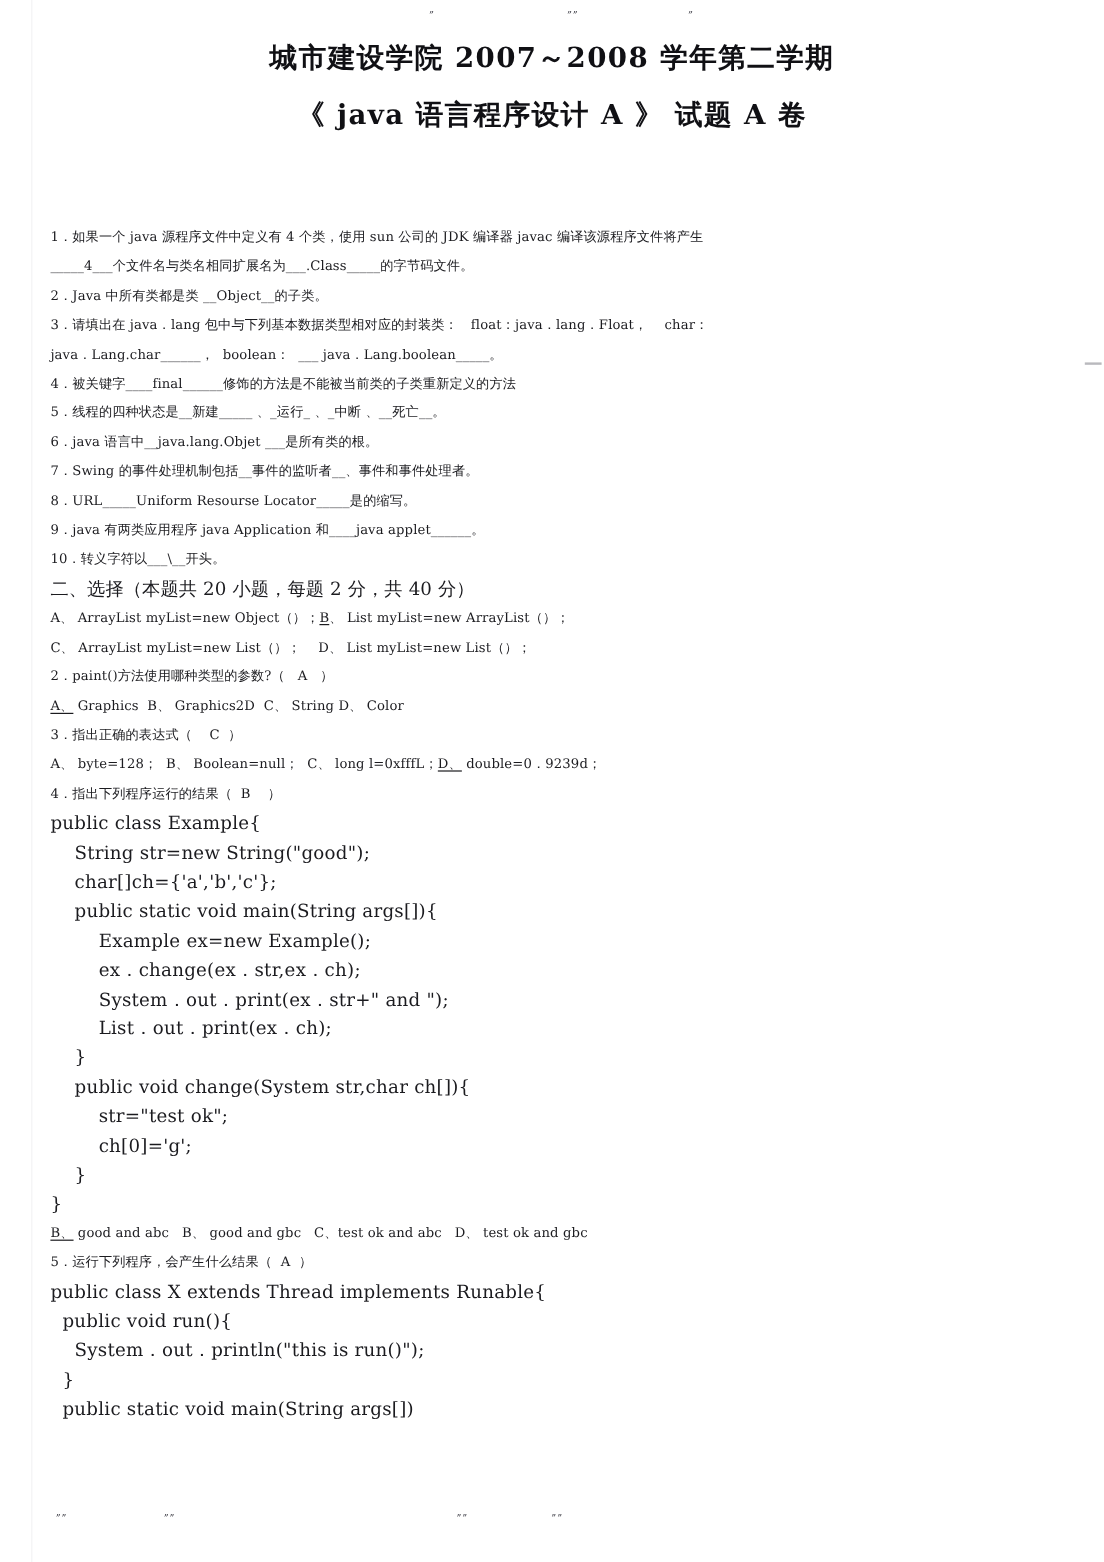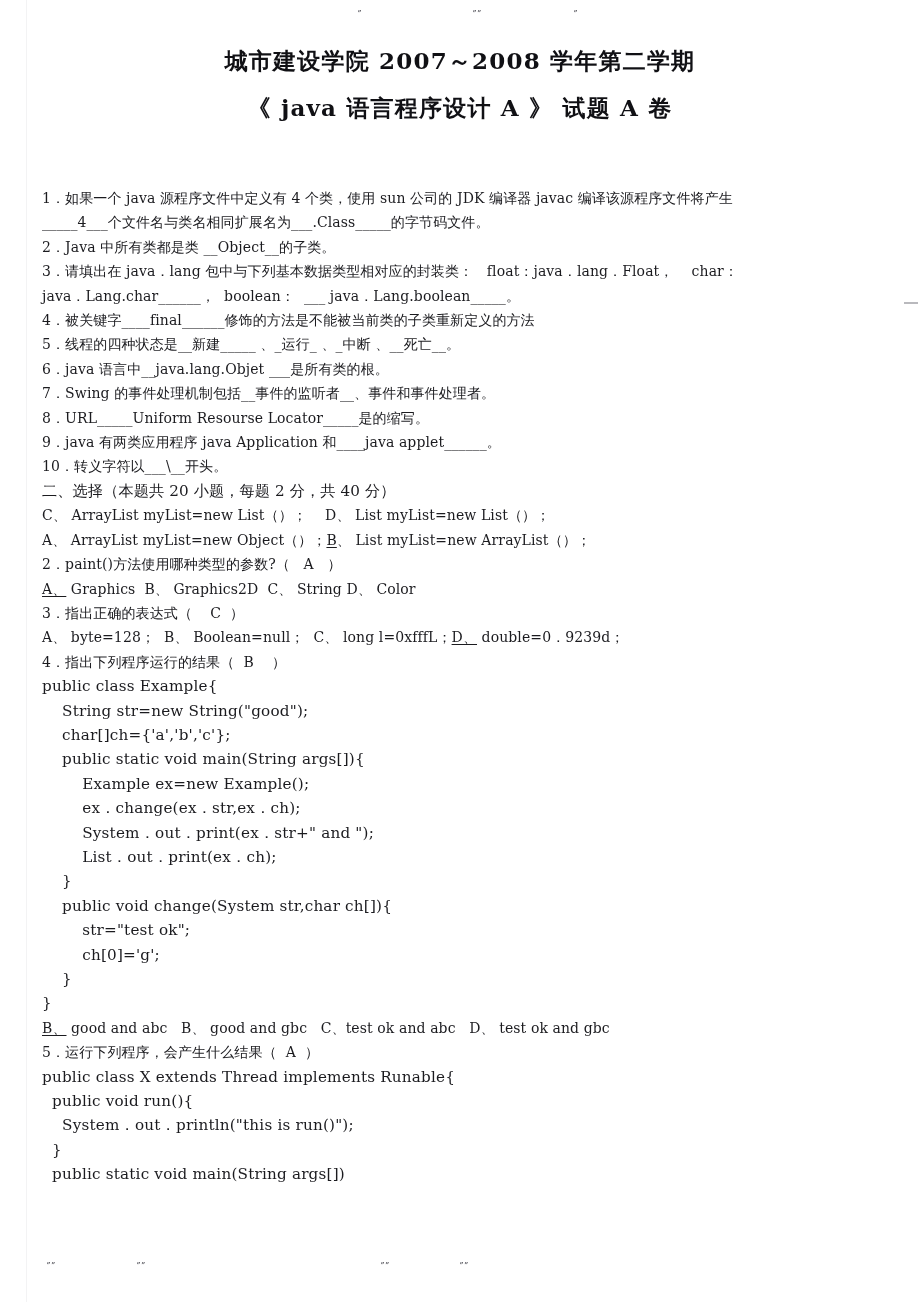--- a/index.html
+++ b/index.html
@@ -40,21 +40,21 @@
   .page {
     position: absolute;
     left: 0;
     top: 0;
     width: 920px;
     height: 1302px;
   }
 
   
   .titles {
-    padding-top: 44px;
+    padding-top: 32px;
     text-align: center;
   }
   .doc-title {
     font-family: "DejaVu Serif", "Liberation Serif", serif;
     font-weight: bold;
     font-size: 23px;
     letter-spacing: 1.2px;
     line-height: 1.5;
     color: #101014;
   }
@@ -69,21 +69,21 @@
   }
 
   
   .body-area {
     position: absolute;
     left: 42px;
     top: 186px;
     width: 844px;
   }
   .ln {
-    font-size: 14px;
+    font-size: 11px;
     line-height: 24.4px;
     white-space: pre-wrap;
     color: #1b1b1f;
     letter-spacing: 0.1px;
     min-height: 24.4px;
   }
   .ln.sec {           
     font-size: 15.2px;
   }
   .u {                
@@ -135,22 +135,22 @@
     <div class="ln">4．被关键字____final______修饰的方法是不能被当前类的子类重新定义的方法</div>
     <div class="ln">5．线程的四种状态是__新建_____ 、_运行_ 、_中断 、__死亡__。</div>
     <div class="ln">6．java 语言中__java.lang.Objet ___是所有类的根。</div>
     <div class="ln">7．Swing 的事件处理机制包括__事件的监听者__、事件和事件处理者。</div>
     <div class="ln">8．URL_____Uniform Resourse Locator_____是的缩写。</div>
     <div class="ln">9．java 有两类应用程序 java Application 和____java applet______。</div>
     <div class="ln">10．转义字符以___\__开头。</div>
 
     <div class="ln sec">二、选择（本题共 20 小题，每题 2 分，共 40 分）</div>
 
+    <div class="ln"><span>A、 ArrayList myList=new Object（）；</span><span class="u">B</span><span>、 List myList=new ArrayList（）；</span></div>
     <div class="ln">C、 ArrayList myList=new List（）；    D、 List myList=new List（）；</div>
-    <div class="ln"><span>A、 ArrayList myList=new Object（）；</span><span class="u">B</span><span>、 List myList=new ArrayList（）；</span></div>
 
     <div class="ln">2．paint()方法使用哪种类型的参数?（   A   ）</div>
     <div class="ln"><span class="u">A、</span><span> Graphics  B、 Graphics2D  C、 String D、 Color</span></div>
 
     <div class="ln">3．指出正确的表达式（    C  ）</div>
     <div class="ln"><span>A、 byte=128；  B、 Boolean=null；  C、 long l=0xfffL；</span><span class="u">D、</span><span> double=0．9239d；</span></div>
 
     <div class="ln">4．指出下列程序运行的结果（  B    ）</div>
     <div class="code">public class Example{</div>
     <div class="code">    String str=new String("good");</div>

